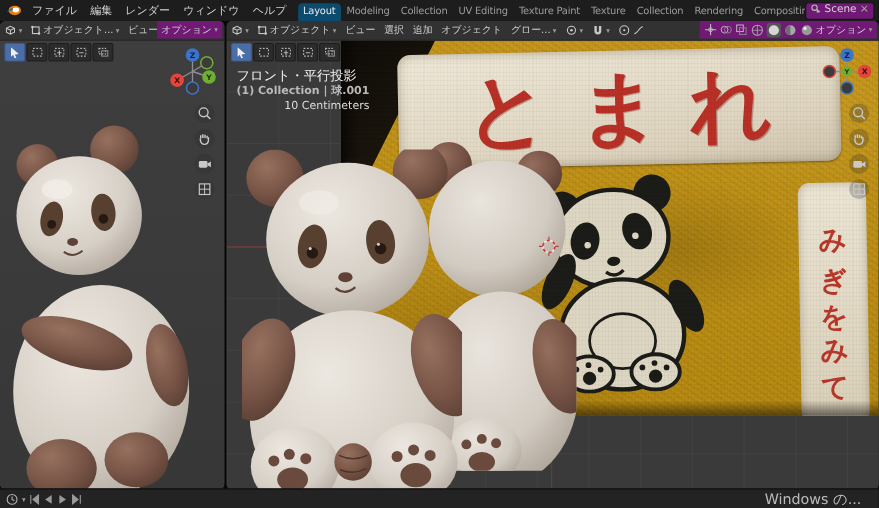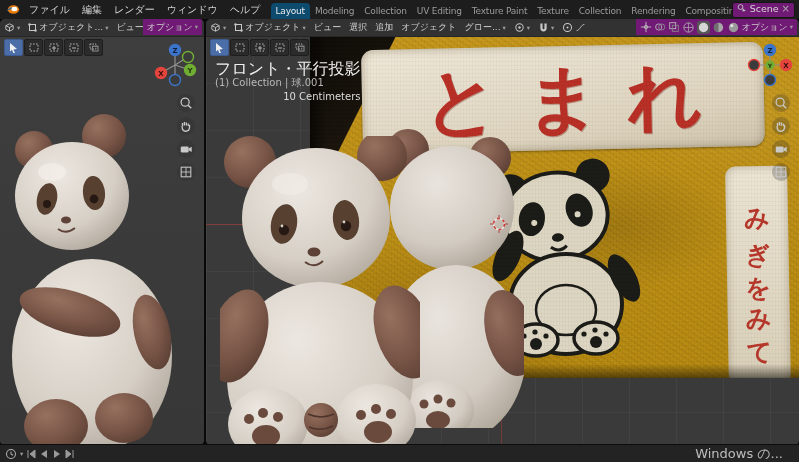--- a/index.html
+++ b/index.html
@@ -34,22 +34,22 @@
   .vp-body{position:absolute;top:17px;left:0;right:0;bottom:0;overflow:hidden;}
   .vp-left .vp-body{background:linear-gradient(#3e3e3e,#373737);}
   .vp-right .vp-body{background:#3a3a3a;}
   
   .tool-row{position:absolute;left:4px;top:3px;display:flex;z-index:35;}
   .tool-btn{width:17px;height:15px;background:#2b2b2b;border:1px solid #1e1e1e;margin-right:1px;
             display:flex;align-items:center;justify-content:center;border-radius:2px;}
   .tool-btn.active{background:#4b6ea9;border-color:#3c5b90;}
   
   .vp-overlay{position:absolute;left:9px;top:26px;z-index:36;line-height:14px;}
-  .vp-overlay .l1{font-size:16px;color:#efefef;}
-  .vp-overlay .l2{font-size:10px;color:#b9b9b9;}
+  .vp-overlay .l1{font-size:12px;color:#efefef;}
+  .vp-overlay .l2{font-size:10px;color:#b9b9b9;font-weight:bold;}
   .vp-overlay .l3{font-size:10px;color:#dddddd;text-align:right;}
   
   .gizmo{position:absolute;top:6px;right:6px;z-index:38;}
   .navcol{position:absolute;top:58px;right:9px;z-index:38;display:flex;flex-direction:column;gap:5px;}
   .nav-ic{width:18px;height:18px;display:flex;align-items:center;justify-content:center;
           border-radius:9px;background:rgba(40,40,40,.25);}
   
   .photo{position:absolute;left:104px;top:0;right:0;height:342px;background:#16120d;overflow:hidden;z-index:10;}
   .photo-yellow{position:absolute;left:-8px;top:-14px;right:-12px;bottom:-18px;transform:rotate(-1.5deg);
     background:

